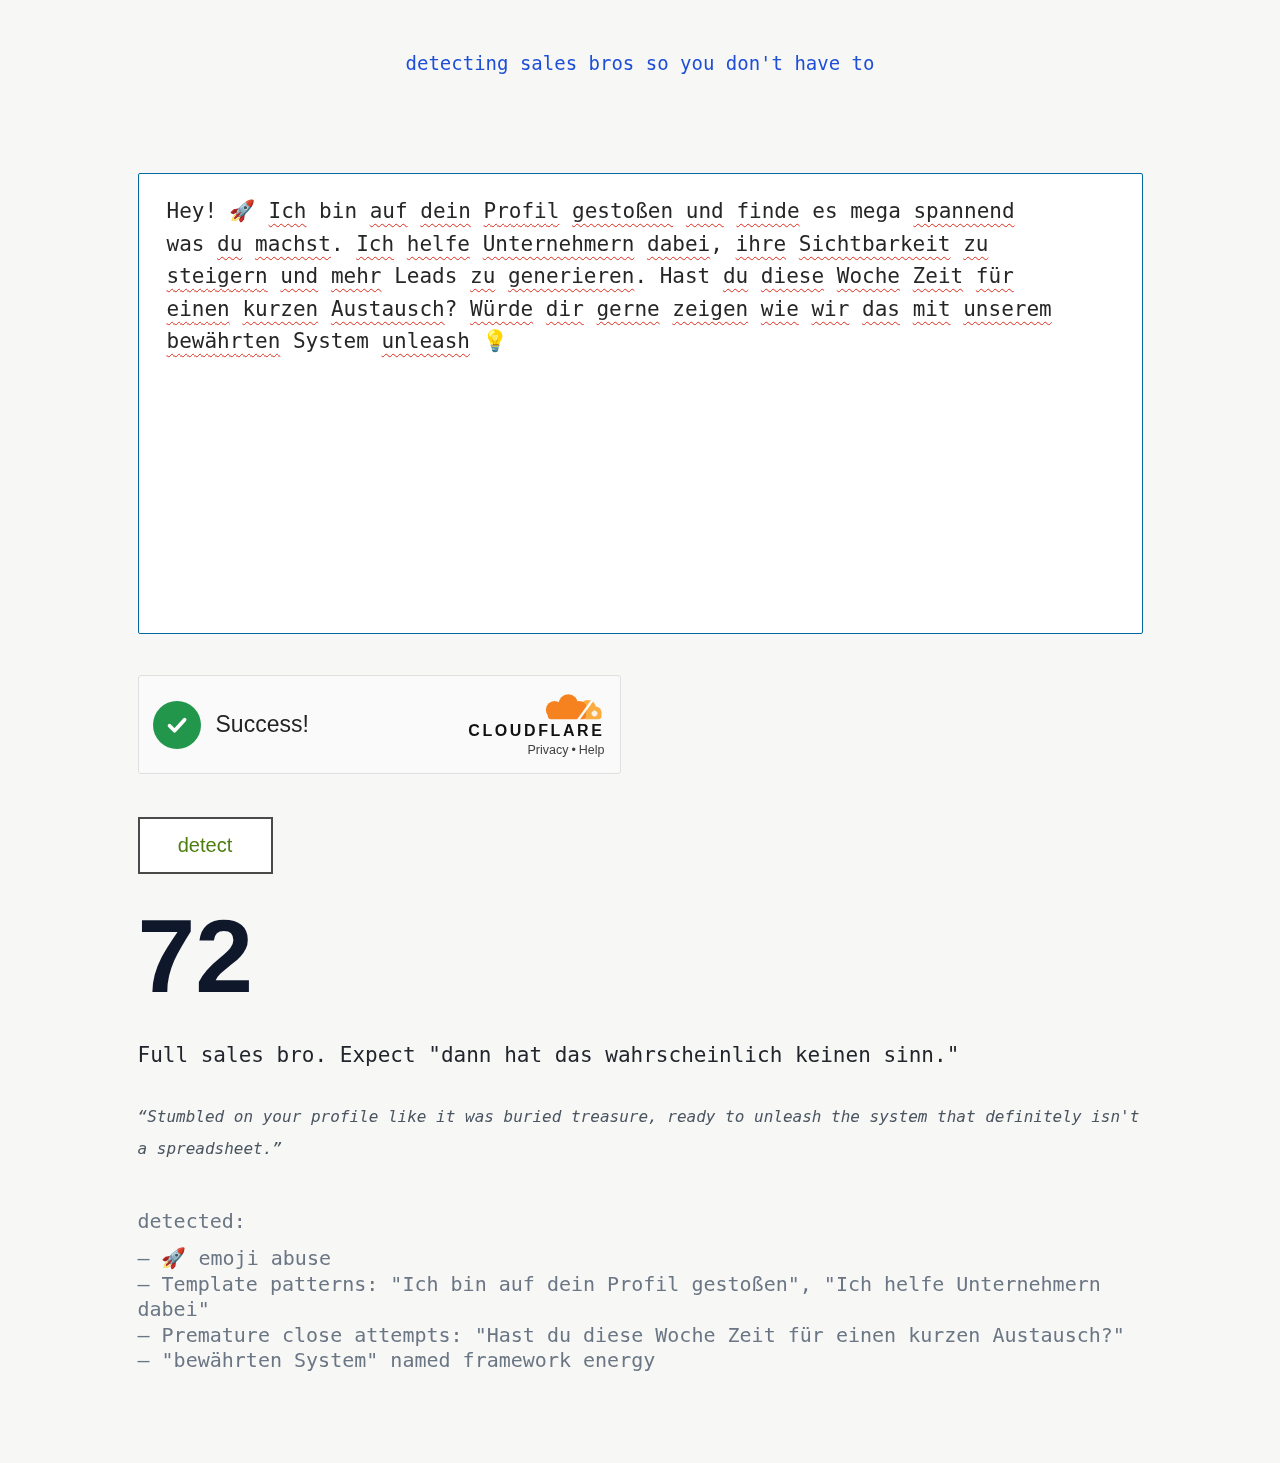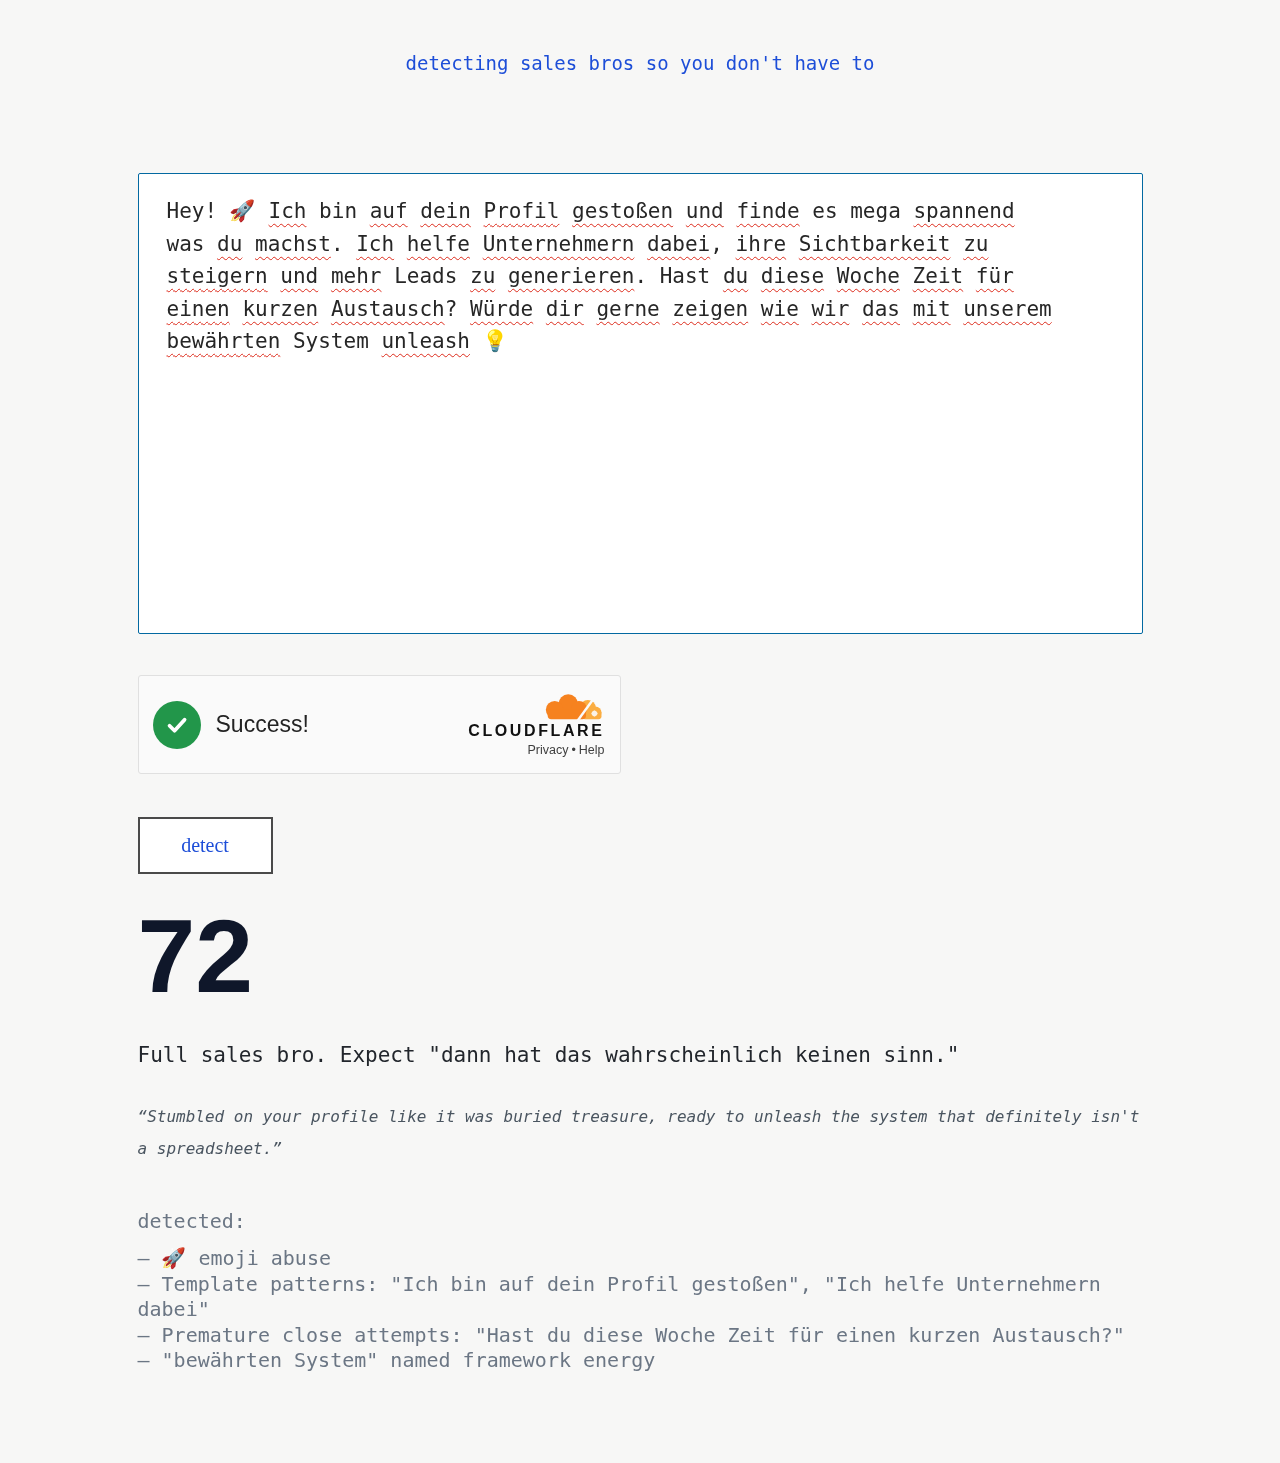--- a/index.html
+++ b/index.html
@@ -112,23 +112,23 @@
   
   .detect-btn {
     box-sizing: border-box;
     display: block;
     margin-top: 43px;
     width: 135px;
     height: 57px;
     background: #ffffff;
     border: 2px solid #4a4a4a;
     border-radius: 0;
-    font-family: Liberation Serif, serif;
+    font-family: Liberation Sans, sans-serif;
     font-size: 20px;
-    color: #1d4ed8;
+    color: #4d7c0f;
     cursor: pointer;
   }
   
   .score {
     margin-top: 32px;
     font-family: "Liberation Sans", "DejaVu Sans", sans-serif;
     font-size: 104px;
     line-height: 100px;
     font-weight: 600;
   }

